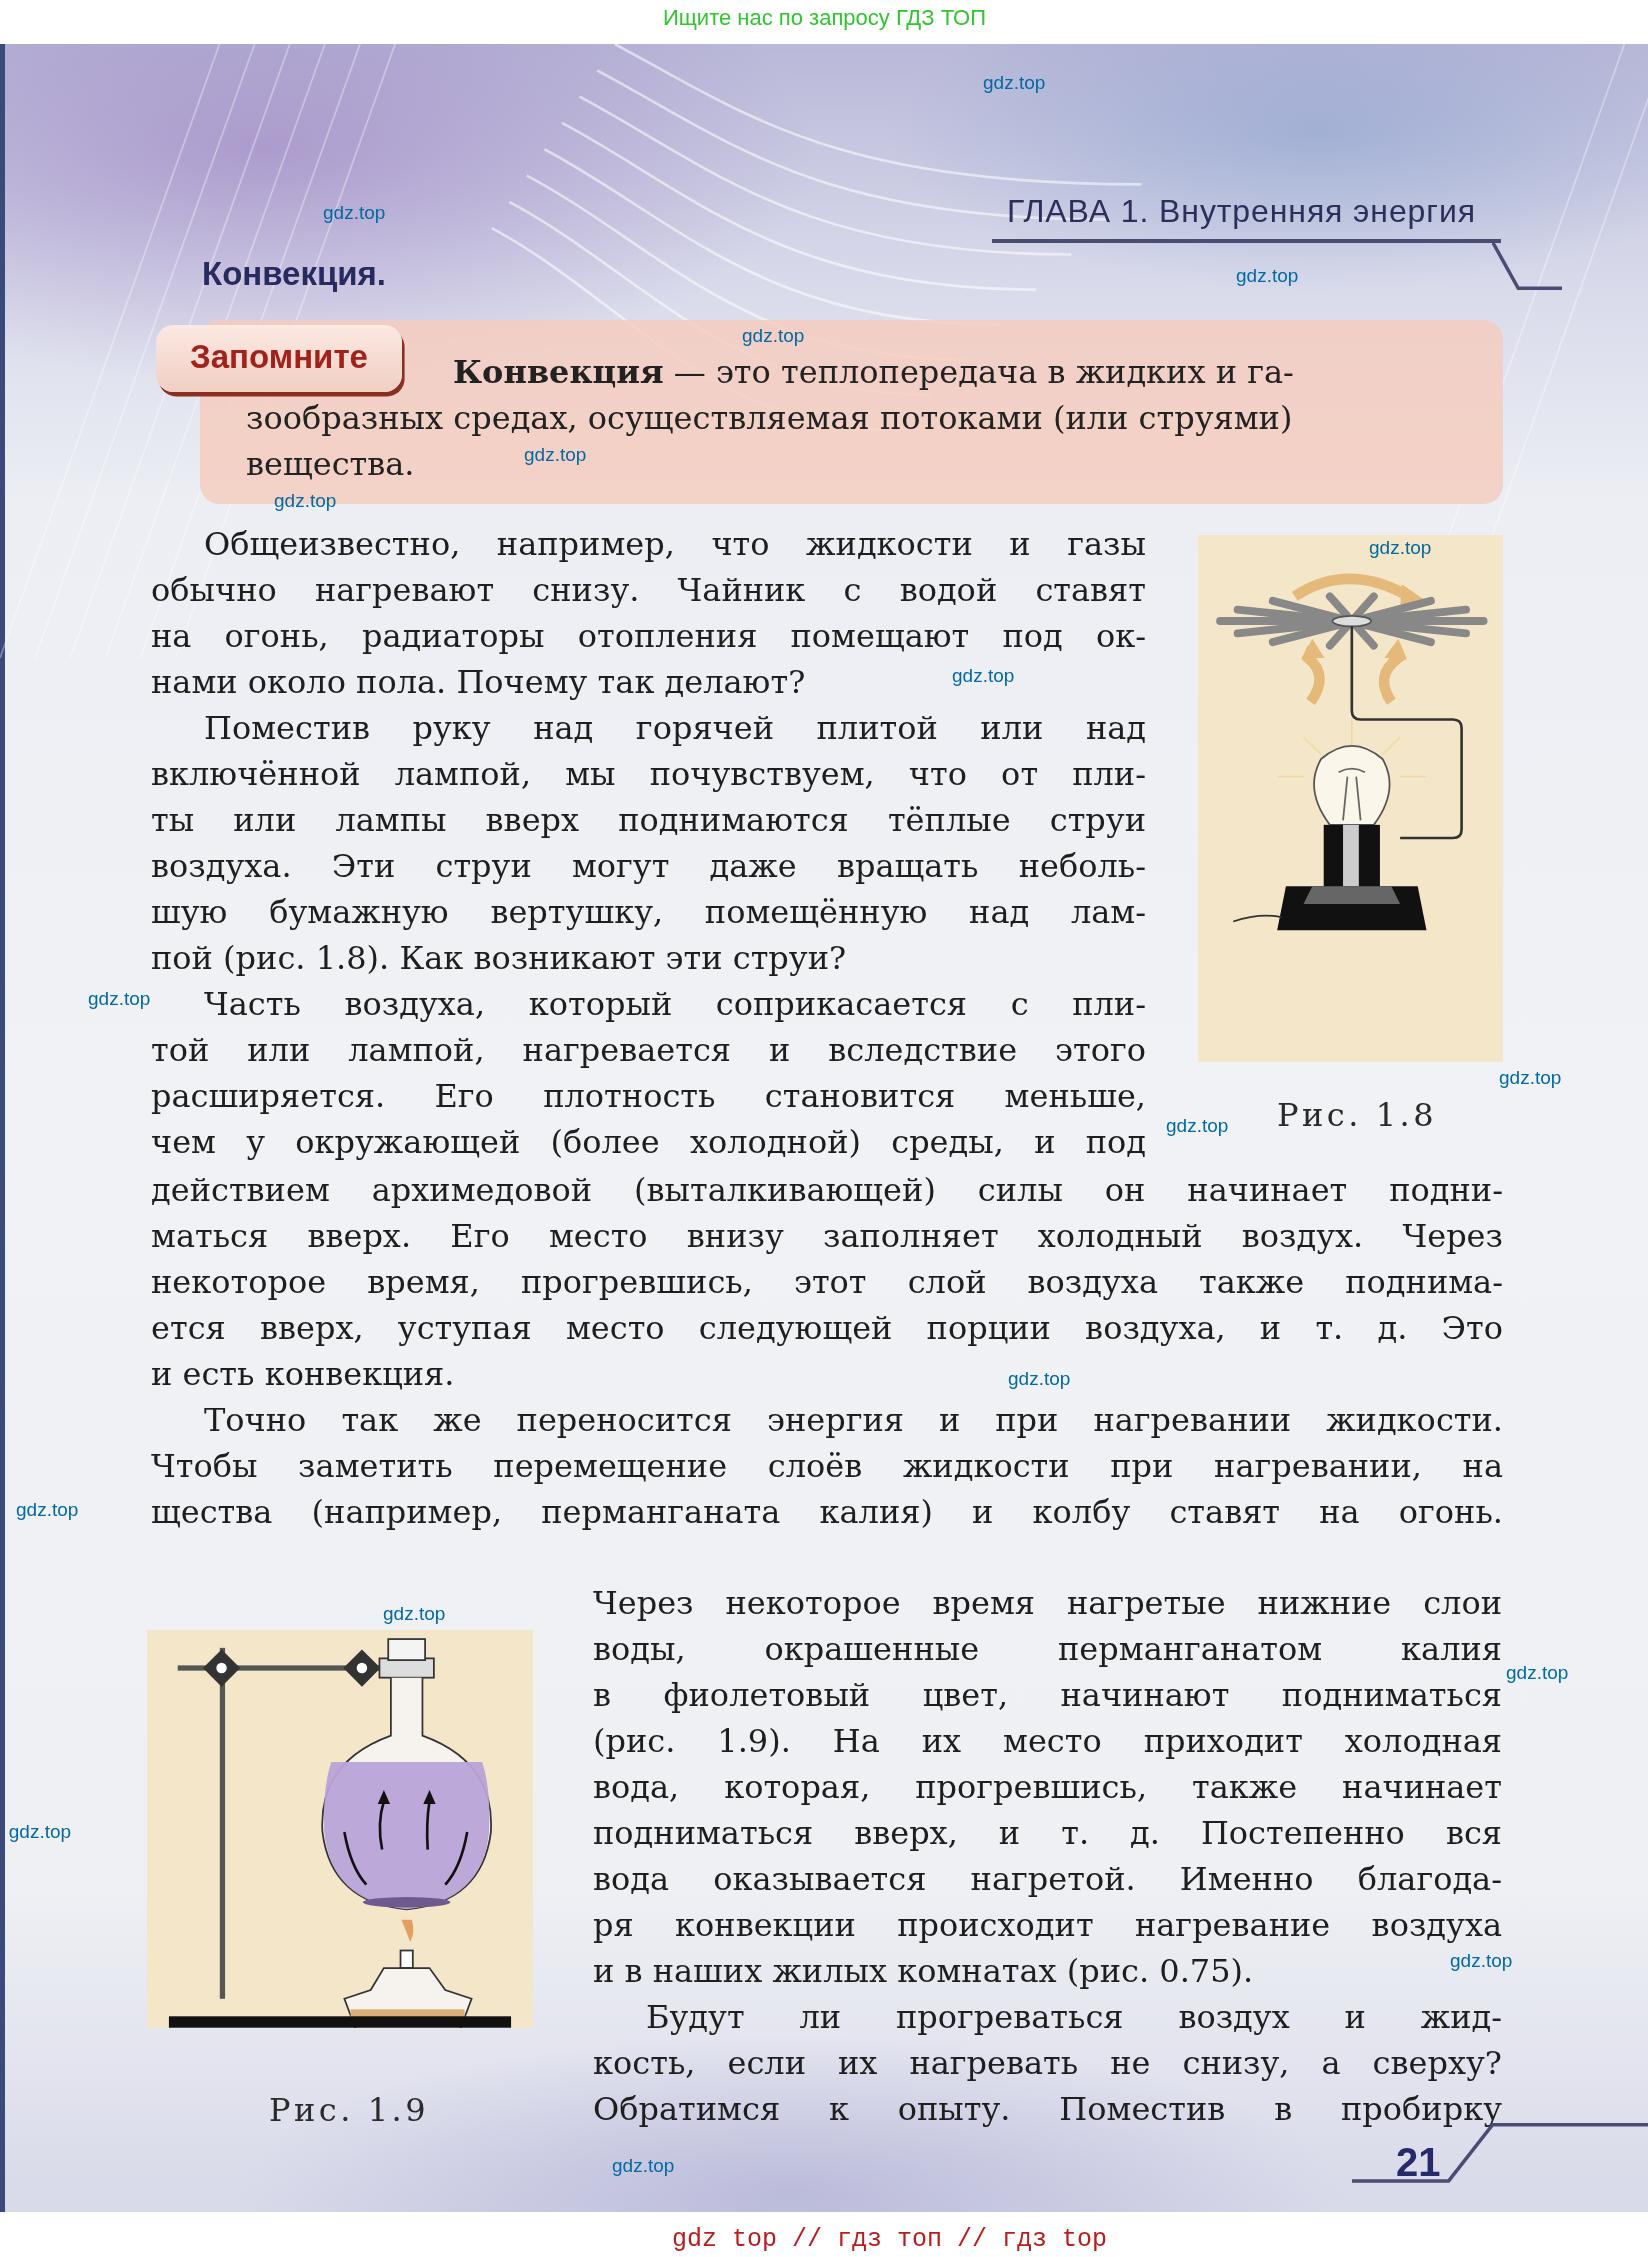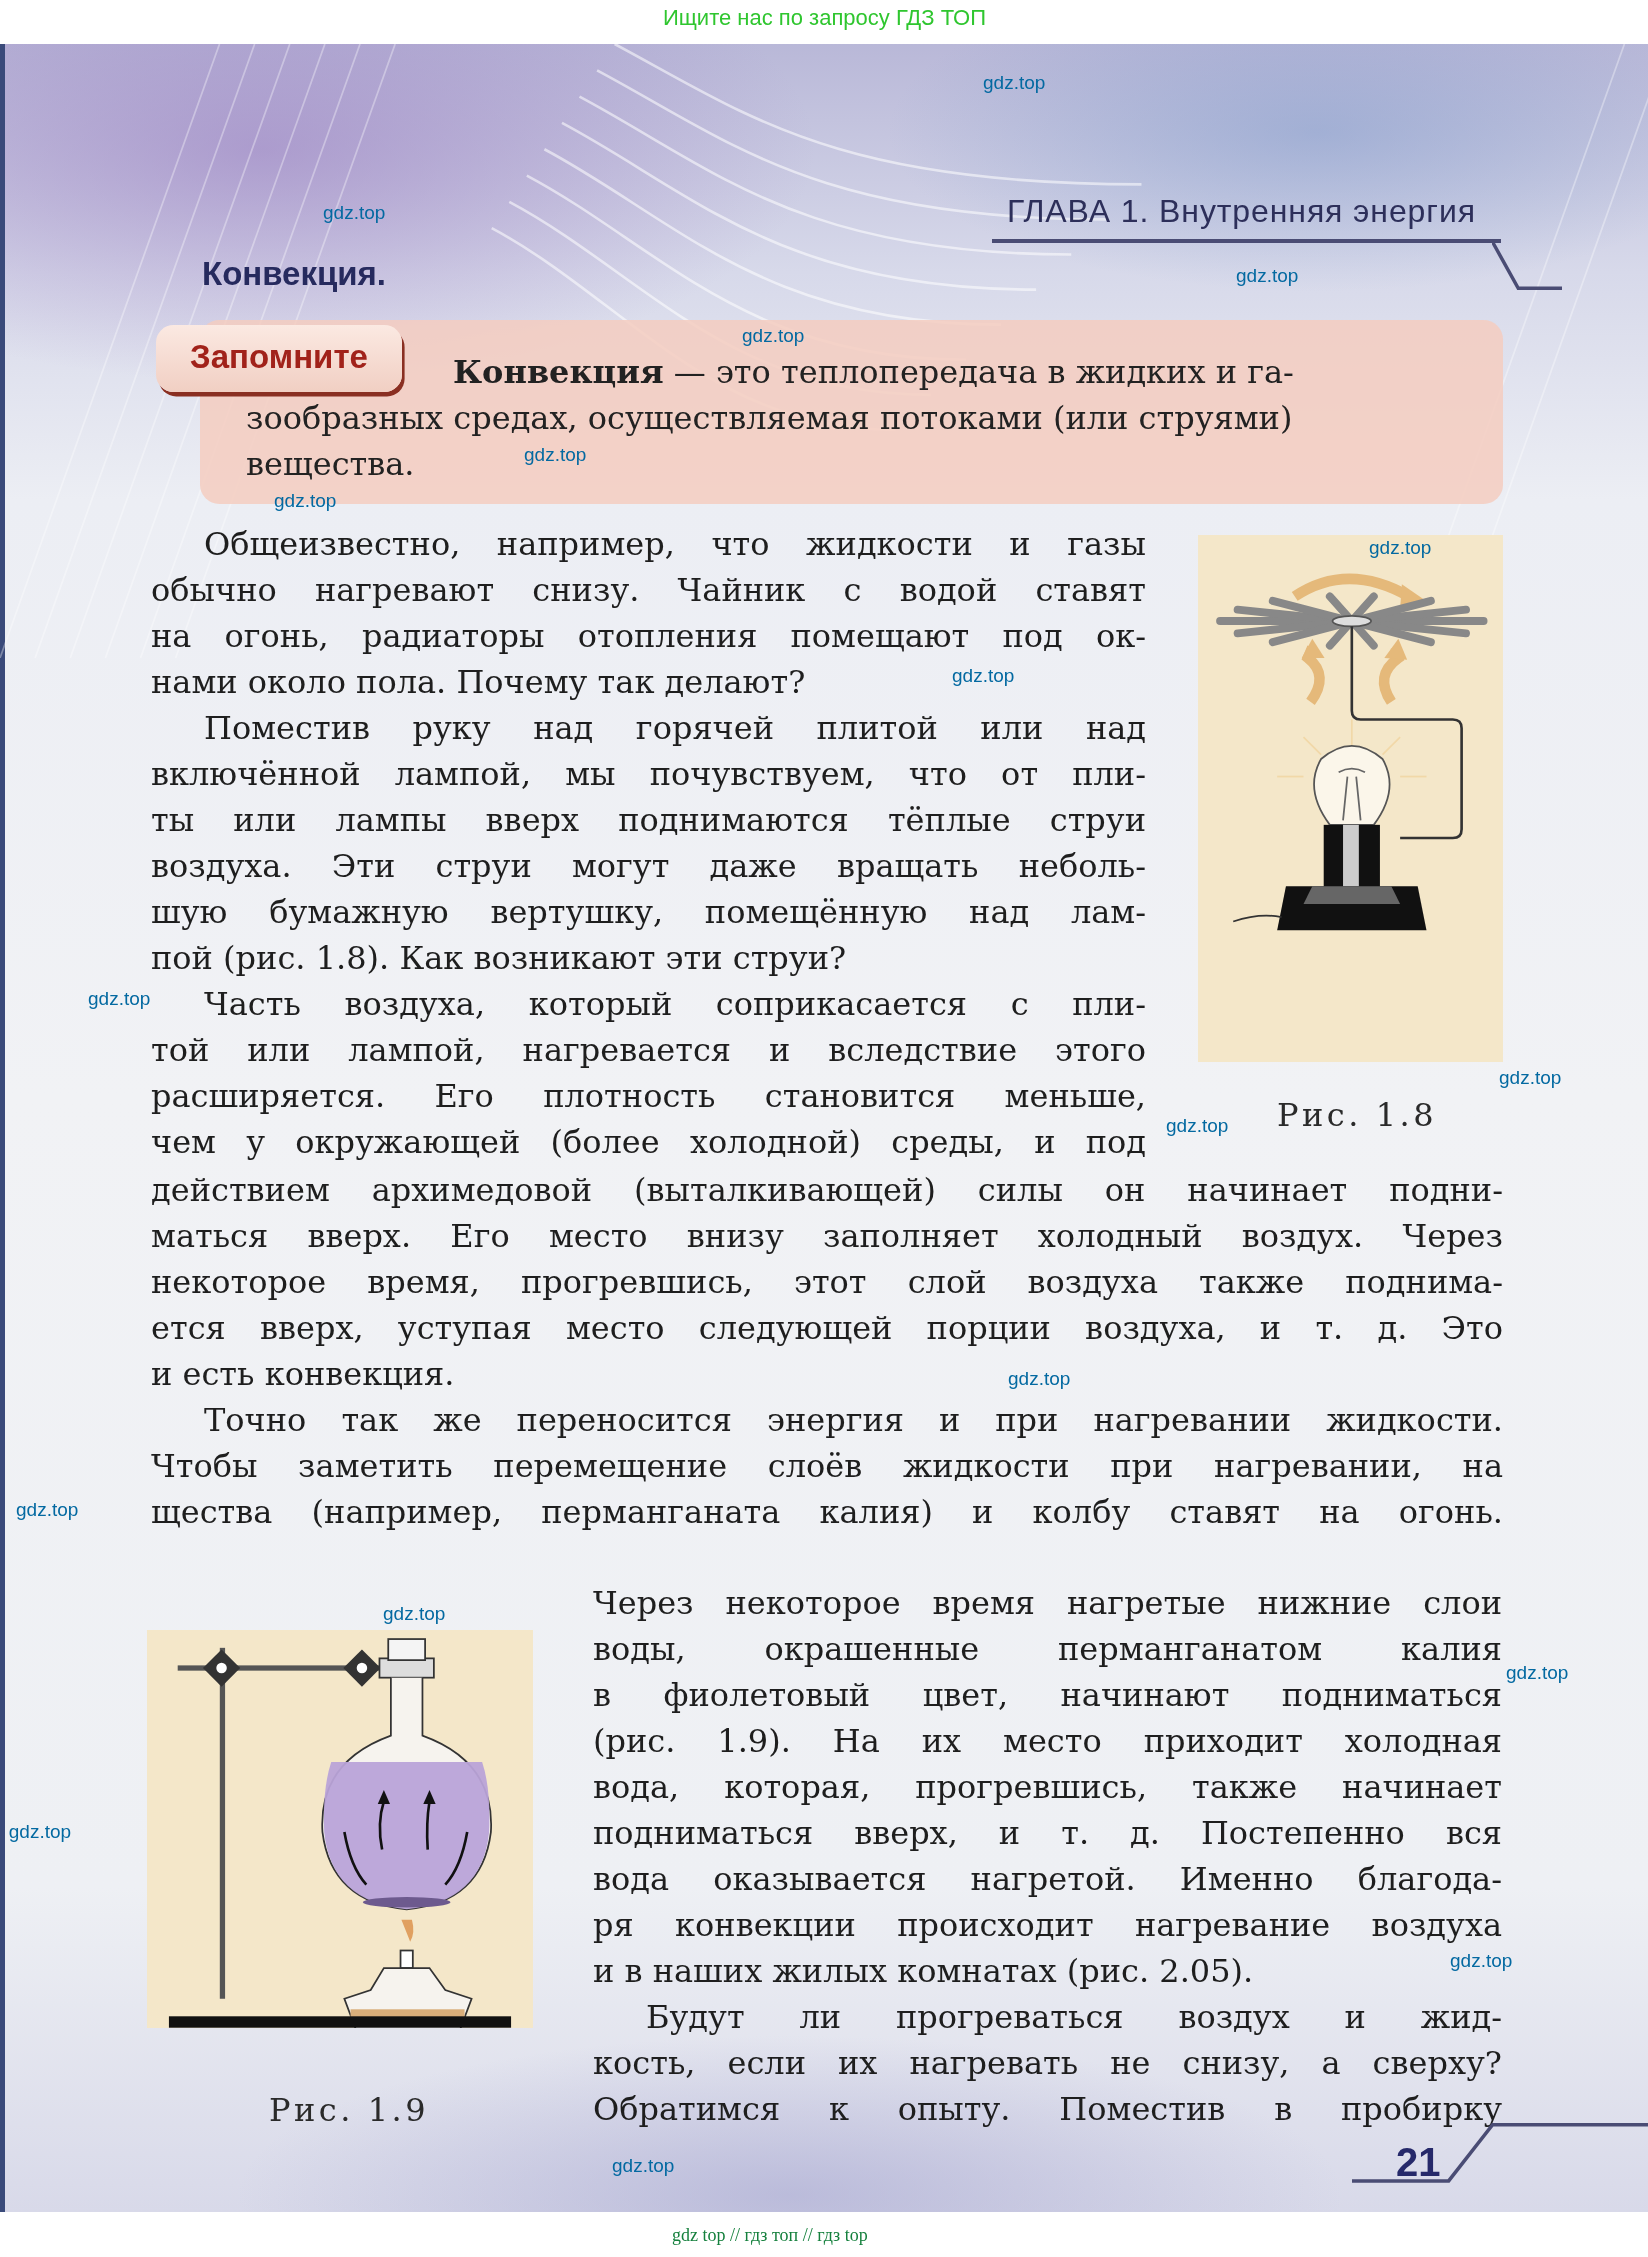--- a/index.html
+++ b/index.html
@@ -30,21 +30,21 @@
   .col-narrow{left:151px;top:521px;width:995px;}
   .col-wide{left:151px;top:1167px;width:1352px;}
   .col-right{left:593px;top:1580px;width:909px;}
   .fig18{position:absolute;left:1198px;top:535px;width:305px;height:527px;background:#f4e7c9;}
   .fig19{position:absolute;left:147px;top:1630px;width:386px;height:398px;background:#f4e7c9;}
   .caption{position:absolute;font-size:32px;color:#2a2a2a;letter-spacing:3.5px;}
   .page-number{position:absolute;left:1396px;top:2140px;font-family:"Liberation Sans",sans-serif;font-weight:bold;font-size:40px;color:#26296a;}
   .page-num-rule{position:absolute;left:1352px;top:1984px;width:297px;height:211px;}
   .wm{position:absolute;font-family:"Liberation Sans",sans-serif;font-size:19px;color:#0369a1;}
   .bottom-banner{position:absolute;left:0;top:2216px;width:1649px;height:41px;background:#fff;}
-  .bottom-banner span{position:absolute;left:672px;top:8.8px;font-family:Liberation Serif, serif;font-size:18px;color:#15803d;}
+  .bottom-banner span{position:absolute;left:672px;top:8.8px;font-family:Liberation Mono, monospace;font-size:25px;color:#b91c1c;}
 </style>
 </head>
 <body>
 
 <div class="top-banner">Ищите нас по запросу ГДЗ ТОП</div>
 
 <div class="page"></div>
 <div class="page-edge"></div>
 
 <svg class="waves" viewBox="0 0 1878 700" preserveAspectRatio="none">
@@ -116,21 +116,21 @@
 
 <div class="body-text col-right">
   <span class="line">Через некоторое время нагретые нижние слои</span>
   <span class="line">воды, окрашенные перманганатом калия</span>
   <span class="line">в фиолетовый цвет, начинают подниматься</span>
   <span class="line">(рис. 1.9). На их место приходит холодная</span>
   <span class="line">вода, которая, прогревшись, также начинает</span>
   <span class="line">подниматься вверх, и т. д. Постепенно вся</span>
   <span class="line">вода оказывается нагретой. Именно благода-</span>
   <span class="line">ря конвекции происходит нагревание воздуха</span>
-  <span class="line last">и в наших жилых комнатах (рис. 2.05).</span>
+  <span class="line last">и в наших жилых комнатах (рис. 0.75).</span>
   <span class="line indent">Будут ли прогреваться воздух и жид-</span>
   <span class="line">кость, если их нагревать не снизу, а сверху?</span>
   <span class="line">Обратимся к опыту. Поместив в пробирку</span>
 </div>
 
 <div class="fig18">
   <svg width="305" height="527" viewBox="0 0 347 600">
     <path d="M110 70 Q170 30 240 70" fill="none" stroke="#e5b97a" stroke-width="12"></path>
     <polygon points="232,56 258,74 230,84" fill="#e5b97a"></polygon>
     <g stroke="#888" stroke-width="9" stroke-linecap="round">

